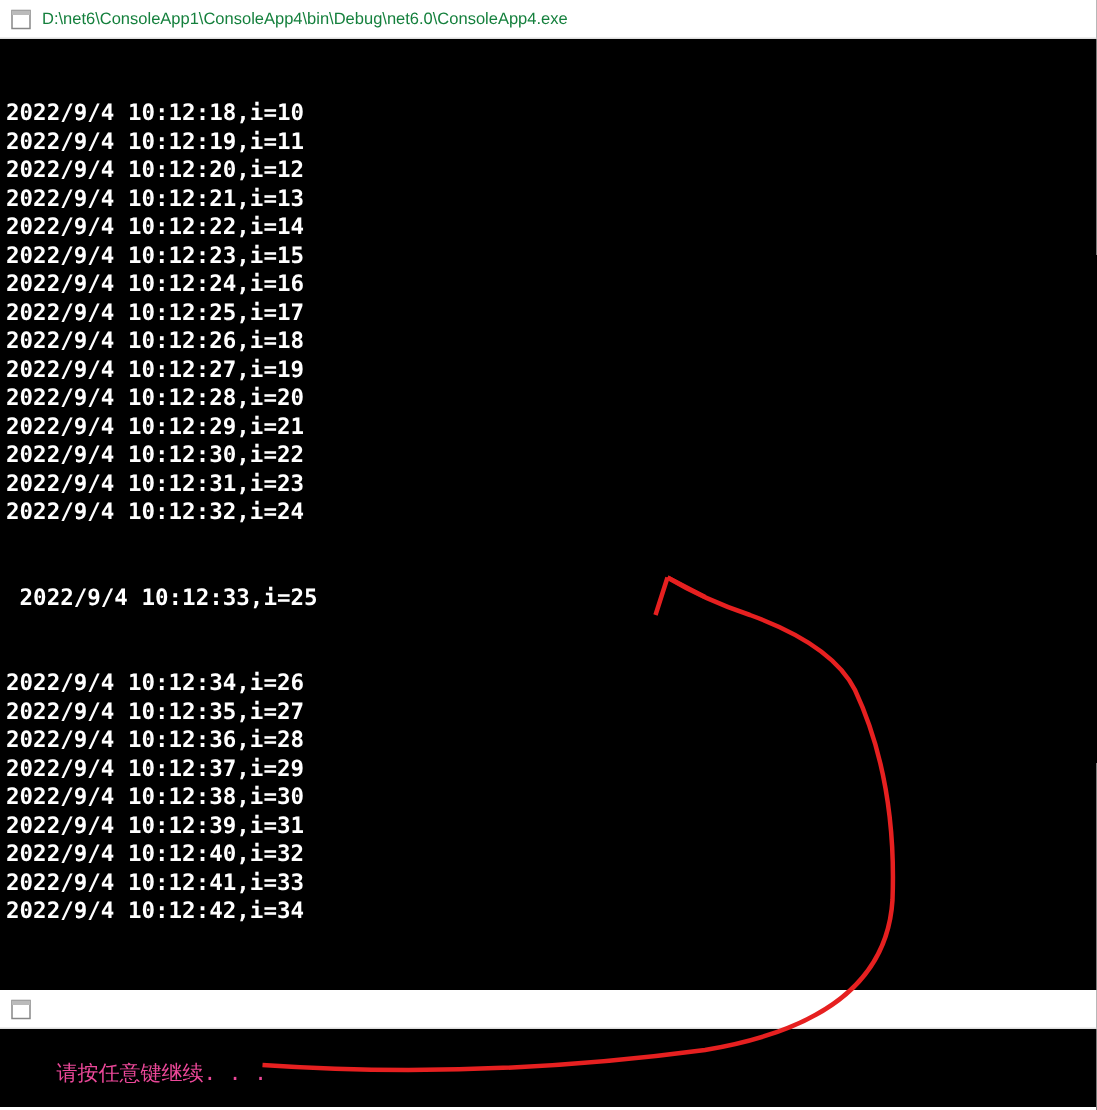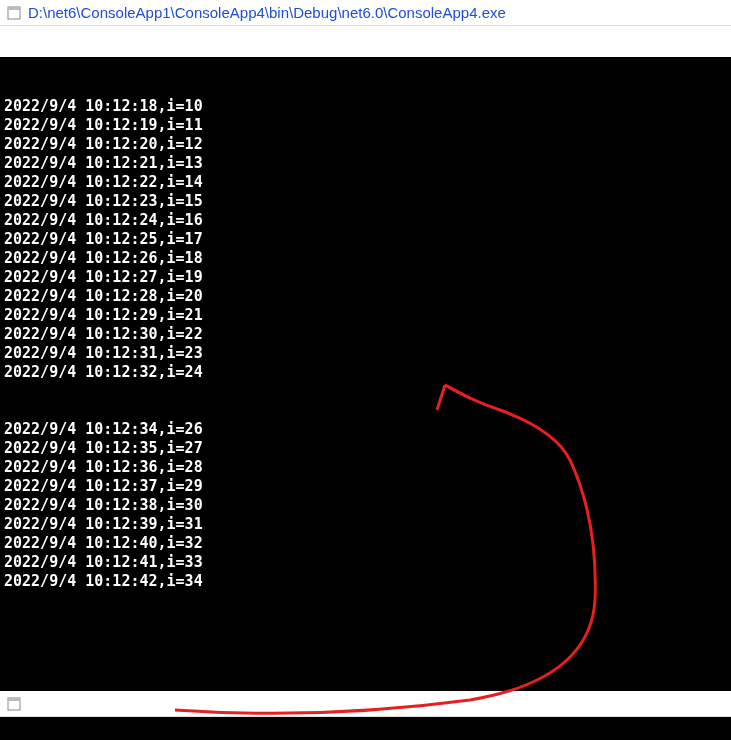--- a/index.html
+++ b/index.html
@@ -28,38 +28,37 @@
     }
     .titlebar-icon {
       width: 16px;
       height: 16px;
       margin-right: 6px;
       display: inline-flex;
       align-items: center;
       justify-content: center;
     }
     .titlebar-text {
-      color: #1d4ed8;
-      font-size: 15px;
+      color: #15803d;
+      font-size: 11px;
       font-family: 'Segoe UI', Tahoma, sans-serif;
     }
     .console {
       background: #000;
       color: #fff;
       font-family: 'NSimSun', 'SimSun', Consolas, monospace;
       font-size: 15px;
       font-weight: bold;
       line-height: 19px;
       padding: 2px 4px;
       white-space: pre;
     }
     .console-top {
       height: 634px;
       overflow: hidden;
-      margin-top: 31px;
     }
     .console-bottom {
       height: 52px;
       overflow: hidden;
       font-weight: normal;
       font-size: 14px;
     }
     .log-line {
       display: block;
     }
@@ -84,20 +83,21 @@
     <span class="titlebar-icon">
       <svg width="14" height="14" viewBox="0 0 14 14">
         <rect x="1" y="1" width="12" height="12" fill="#fff" stroke="#888" stroke-width="1"></rect>
         <rect x="1" y="1" width="12" height="3" fill="#bbb"></rect>
       </svg>
     </span>
     <span class="titlebar-text">D:\net6\ConsoleApp1\ConsoleApp4\bin\Debug\net6.0\ConsoleApp4.exe</span>
   </div>
   <div class="console console-top">
     <div id="lines-before"><span class="log-line">2022/9/4 10:12:18,i=10</span><span class="log-line">2022/9/4 10:12:19,i=11</span><span class="log-line">2022/9/4 10:12:20,i=12</span><span class="log-line">2022/9/4 10:12:21,i=13</span><span class="log-line">2022/9/4 10:12:22,i=14</span><span class="log-line">2022/9/4 10:12:23,i=15</span><span class="log-line">2022/9/4 10:12:24,i=16</span><span class="log-line">2022/9/4 10:12:25,i=17</span><span class="log-line">2022/9/4 10:12:26,i=18</span><span class="log-line">2022/9/4 10:12:27,i=19</span><span class="log-line">2022/9/4 10:12:28,i=20</span><span class="log-line">2022/9/4 10:12:29,i=21</span><span class="log-line">2022/9/4 10:12:30,i=22</span><span class="log-line">2022/9/4 10:12:31,i=23</span><span class="log-line">2022/9/4 10:12:32,i=24</span></div>
+    <span class="msg-line"> 2022/9/4 10:12:33,i=25</span>
     <div id="lines-after"><span class="log-line">2022/9/4 10:12:34,i=26</span><span class="log-line">2022/9/4 10:12:35,i=27</span><span class="log-line">2022/9/4 10:12:36,i=28</span><span class="log-line">2022/9/4 10:12:37,i=29</span><span class="log-line">2022/9/4 10:12:38,i=30</span><span class="log-line">2022/9/4 10:12:39,i=31</span><span class="log-line">2022/9/4 10:12:40,i=32</span><span class="log-line">2022/9/4 10:12:41,i=33</span><span class="log-line">2022/9/4 10:12:42,i=34</span></div>
   </div>
 </div>
 
 <div class="window">
   <div class="titlebar">
     <span class="titlebar-icon">
       <svg width="14" height="14" viewBox="0 0 14 14">
         <rect x="1" y="1" width="12" height="12" fill="#fff" stroke="#888" stroke-width="1"></rect>
         <rect x="1" y="1" width="12" height="3" fill="#bbb"></rect>

